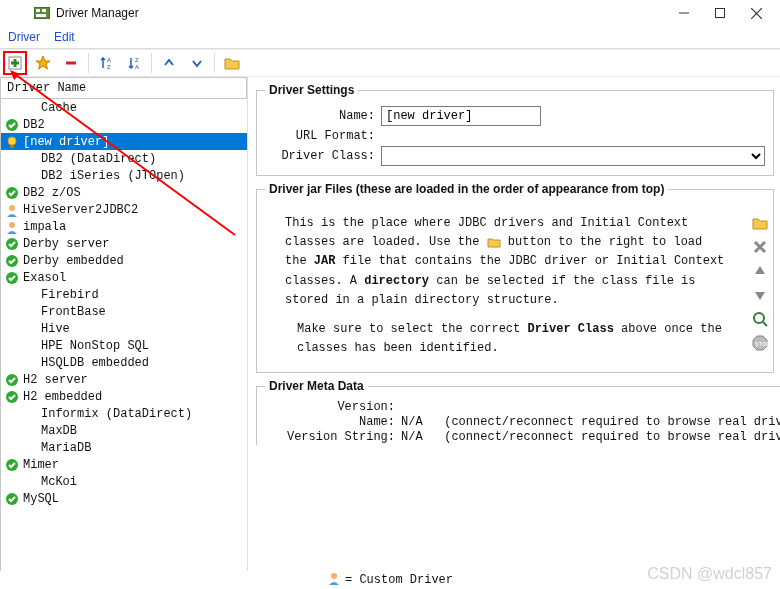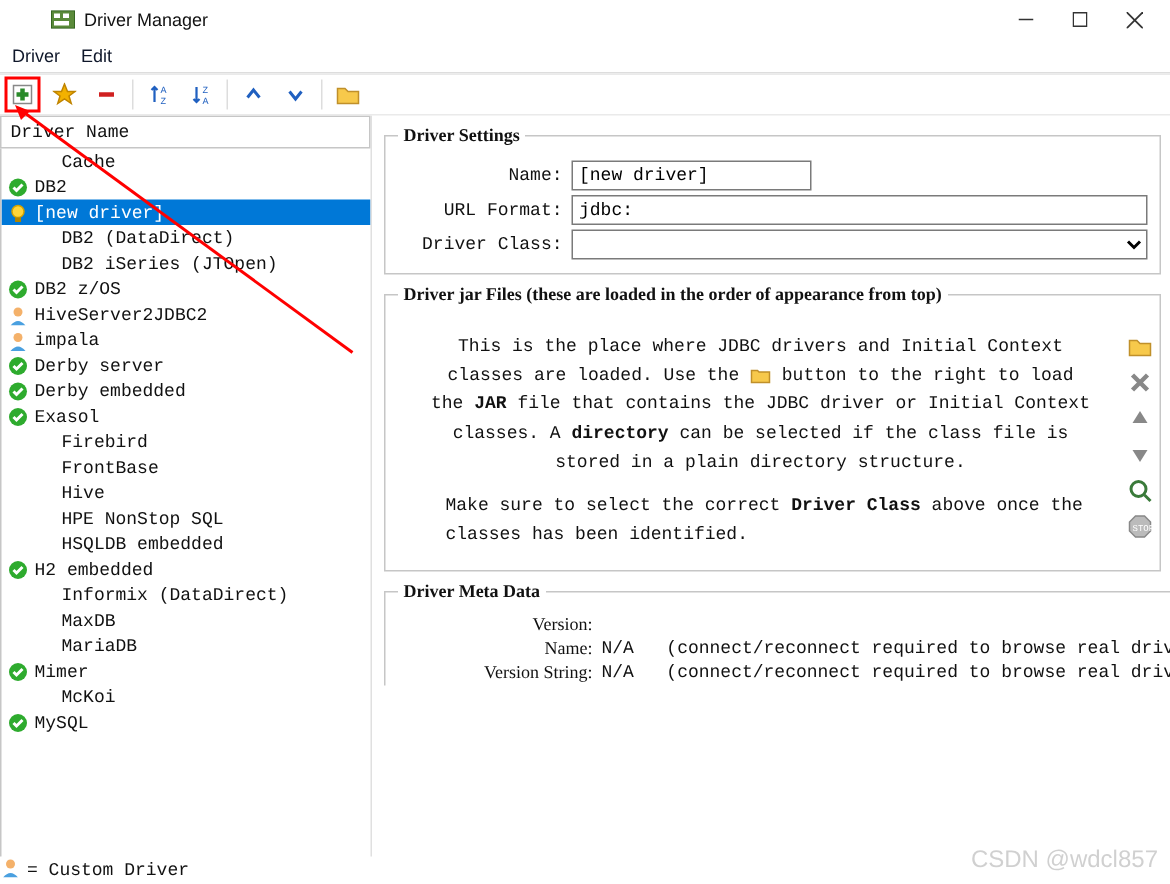--- a/index.html
+++ b/index.html
@@ -1,55 +1,55 @@
 <!DOCTYPE html>
 <html><head>
 <meta charset="utf-8">
 <style>
   * { box-sizing: border-box; }
   body { margin:0; padding:0; font-family: "Microsoft YaHei", "Segoe UI", sans-serif; font-size:12px; color:#111; background:#fff; width:780px; height:589px; overflow:hidden; }
   .titlebar { height:26px; display:flex; align-items:center; padding:0 6px;margin-left:28px; }
   .titlebar .tb-icon { width:16px; height:12px; margin-right:6px; }
   .titlebar .spacer { flex:1; }
   .winbtn { width:36px; height:24px; display:flex; align-items:center; justify-content:center; font-size:13px; }
-  .menubar { height:22px; display:flex; align-items:center; gap:14px; padding:0 8px; color:#0f172a; }
+  .menubar { height:22px; display:flex; align-items:center; gap:14px; padding:0 8px; color:#1d4ed8; }
   .sepline { height:1px; background:#ddd; }
   .toolbar { height:28px; display:flex; align-items:center; gap:6px; padding:0 4px; border-top:1px solid #eaeaea; border-bottom:1px solid #eaeaea; position:relative; }
   .tool { width:22px; height:22px; display:flex; align-items:center; justify-content:center; position:relative; }
   .tool svg { display:block; }
   .highlight-box { position:absolute; border:2px solid #ff0000; left:-1px; top:-1px; width:24px; height:24px; pointer-events:none; }
   .tool-sep { width:1px; height:20px; background:#ddd; }
   .main { display:flex; height:calc(589px - 26px - 22px - 1px - 28px - 18px); }
   .left { width:248px; display:flex; flex-direction:column; border-right:1px solid #e0e0e0; }
   .listhdr { border:1px solid #c6c6c6; padding:3px 6px; font-family:"Courier New",monospace; background:#fff; }
   .list { flex:1; overflow-y:scroll; border-left:1px solid #c6c6c6; border-right:0; font-family:"Courier New",monospace; }
   .list::-webkit-scrollbar { width:16px; }
   .list::-webkit-scrollbar-track { background:#f0f0f0; }
   .list::-webkit-scrollbar-thumb { background:#c1c1c1; }
   .row { display:flex; align-items:center; height:17px; padding:0 4px; gap:4px; white-space:nowrap; }
   .row.sel { background:#0078d7; color:#fff; }
   .ic { width:14px; height:14px; display:inline-flex; align-items:center; justify-content:center; flex:0 0 14px; }
   .right { flex:1; padding:6px 6px 0 8px; font-family:"Courier New",monospace; overflow:hidden; }
   fieldset { border:1px solid #c6c6c6; margin:0 0 6px 0; padding:6px 8px; }
-  legend { font-weight:bold; font-family:Liberation Serif, serif; padding:0 4px; }
+  legend { font-weight:bold; font-family:Liberation Sans, sans-serif; padding:0 4px; }
   .frow { display:flex; align-items:center; margin:3px 0; }
   .flabel { width:110px; text-align:right; margin-right:6px; }
   .finput { border:1px solid #7a7a7a; padding:2px 4px; font-family:"Courier New",monospace; font-size:12px; }
   .fselect { border:1px solid #7a7a7a; background:#fff; font-family:"Courier New",monospace; font-size:12px; padding:1px 2px; flex:1; }
   .legendline { text-align:center; margin:6px 0 8px 0; }
   .helptext { padding:4px 16px 4px 16px; line-height:1.6; }
   .helptext b { font-weight:bold; }
   .jarfs { position:relative; }
   .sidebtns { position:absolute; right:4px; top:18px; display:flex; flex-direction:column; gap:6px; }
   .sidebtn { width:18px; height:18px; display:flex; align-items:center; justify-content:center; }
   .meta { font-family:"Courier New",monospace; }
   .meta .mrow { display:flex; margin:1px 0; }
-  .meta .mlab { width:130px; text-align:right; margin-right:6px;font-family:Liberation Serif, serif; }
+  .meta .mlab { width:130px; text-align:right; margin-right:6px; }
   .meta .mval { flex:1; white-space:nowrap; overflow:hidden; }
-  .footer { height:18px; display:flex; align-items:center; gap:4px; font-family:"Courier New",monospace; border-top:0; }
+  .footer { height:18px; display:flex; align-items:center; justify-content:center; gap:4px; font-family:"Courier New",monospace; border-top:0; }
   .arrow-line { position:absolute; pointer-events:none; }
 </style>
 </head>
 <body>
 
 <div class="titlebar">
   <span class="tb-icon">
     <svg width="16" height="12">
         <rect x="0" y="0" width="16" height="12" fill="#5a8a3a" stroke="#2a5a1a"></rect>
         <rect x="2" y="2" width="4" height="3" fill="#fff"></rect>
@@ -274,20 +274,29 @@
           </span>
           <span>HSQLDB embedded</span>
         </div>
         <div class="row">
           <span class="ic">
             <svg width="14" height="14">
               <circle cx="7" cy="7" r="6" fill="#2eab2e"></circle>
               <polyline points="4,7 6,9 10,5" fill="none" stroke="#fff" stroke-width="2"></polyline>
             </svg>
           </span>
+          <span>H2 server</span>
+        </div>
+        <div class="row">
+          <span class="ic">
+            <svg width="14" height="14">
+              <circle cx="7" cy="7" r="6" fill="#2eab2e"></circle>
+              <polyline points="4,7 6,9 10,5" fill="none" stroke="#fff" stroke-width="2"></polyline>
+            </svg>
+          </span>
           <span>H2 embedded</span>
         </div>
         <div class="row">
           <span class="ic"></span>
           <span class="ic">
             <svg width="14" height="14"></svg>
           </span>
           <span>Informix (DataDirect)</span>
         </div>
         <div class="row">
@@ -334,21 +343,20 @@
 
   <div class="right">
     <fieldset>
       <legend>Driver Settings</legend>
       <div class="frow">
         <span class="flabel">Name:</span>
         <input class="finput" style="width: 160px;" value="[new driver]">
       </div>
       <div class="frow">
         <span class="flabel">URL Format:</span>
-        <input class="finput" style="flex: 1 1 0%;" value="jdbc:">
       </div>
       <div class="frow">
         <span class="flabel">Driver Class:</span>
         <select class="fselect"><option></option></select>
       </div>
     </fieldset>
 
 
     <fieldset class="jarfs" style="min-height:180px;">
       <legend>Driver jar Files (these are loaded in the order of appearance from top)</legend>
@@ -381,21 +389,21 @@
             </svg>
           </span>
         <span class="sidebtn">
             <svg width="16" height="16">
               <polygon points="5,1 11,1 15,5 15,11 11,15 5,15 1,11 1,5" fill="#bbb" stroke="#888"></polygon>
               <text x="3" y="11" font-size="6" fill="#fff">STOP</text>
             </svg>
           </span>
       </div>
       <div class="helptext">
-        <p style="margin:8px 20px 10px 4px;text-align:center;">
+        <p style="margin:8px 20px 10px 4px;">
           <span>This is the place where JDBC drivers and Initial Context classes are loaded. Use the </span>
           <span><svg width="14" height="11" style="vertical-align:middle">
                 <path d="M1 2 L5 2 L6 3 L13 3 L13 10 L1 10 Z" fill="#f7c94b" stroke="#c0902a"></path>
               </svg></span>
           <span> button to the right to load the </span><b>JAR</b><span> file that contains the JDBC driver or Initial Context classes. A </span><b>directory</b><span> can be selected if the class file is stored in a plain directory structure.</span>
         </p>
         <p style="margin:6px 20px 4px 16px;">
           <span>Make sure to select the correct </span><b>Driver Class</b><span> above once the classes has been identified.</span>
         </p>
       </div>

